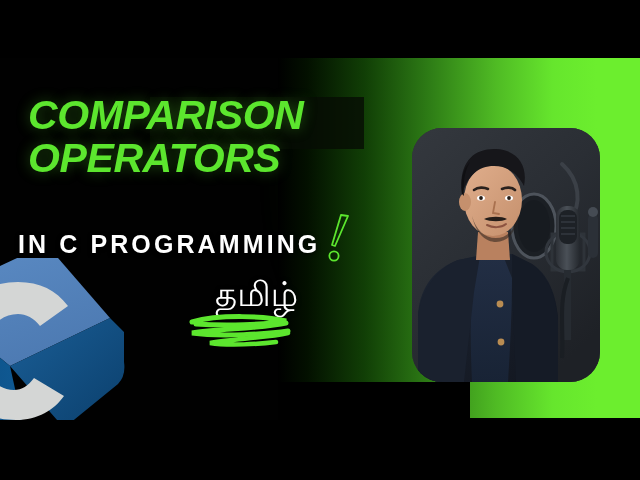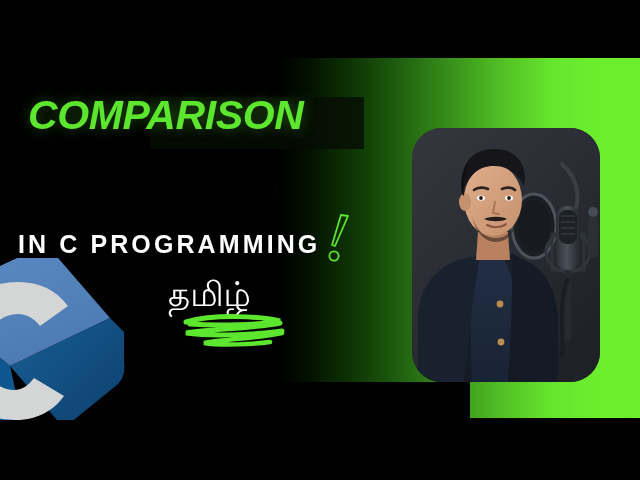--- a/index.html
+++ b/index.html
@@ -130,21 +130,21 @@
     margin-left: 3px;
     margin-top: -8px;
   }
 
   
   #tamil-block {
     position: absolute;
     left: 168px;
     top: 216px;
     width: 130px;
-    text-align: left;
+    text-align: right;
   }
   #tamil-word {
     font-family: "Liberation Sans", sans-serif;
     font-size: 34px;
     line-height: 40px;
     color: #ffffff;
     white-space: nowrap;
     text-shadow: 0 1px 5px rgba(0,0,0,0.85);
   }
   #tamil-underline {
@@ -326,20 +326,21 @@
 
         <path d="M 75 97 C 81 100 89 100 94 96" stroke="#8c5340" stroke-width="2" fill="none" stroke-linecap="round"></path>
 
         <path d="M 60 88 C 64 106 74 114 84 114 C 96 114 104 104 106 88
                  C 102 104 94 110 84 110 C 72 110 64 102 60 88 Z" fill="#2a211c" opacity="0.55"></path>
       </svg>
     </div>
 
     <div id="headline">
       <div class="headline-line">COMPARISON</div>
+      <div class="headline-line">OPERATORS</div>
     </div>
 
     <div id="subtitle-row">
       <div id="subtitle-text">IN C PROGRAMMING</div>
       <div id="bang-icon">
         <svg width="30" height="52" viewBox="0 0 30 52">
           <path d="M 18 3 L 25 4 L 12 34 L 9 33 Z" fill="none" stroke="#5ce62e" stroke-width="1.8" stroke-linejoin="round"></path>
           <circle cx="11" cy="44" r="4.6" fill="none" stroke="#5ce62e" stroke-width="1.8"></circle>
         </svg>
       </div>

